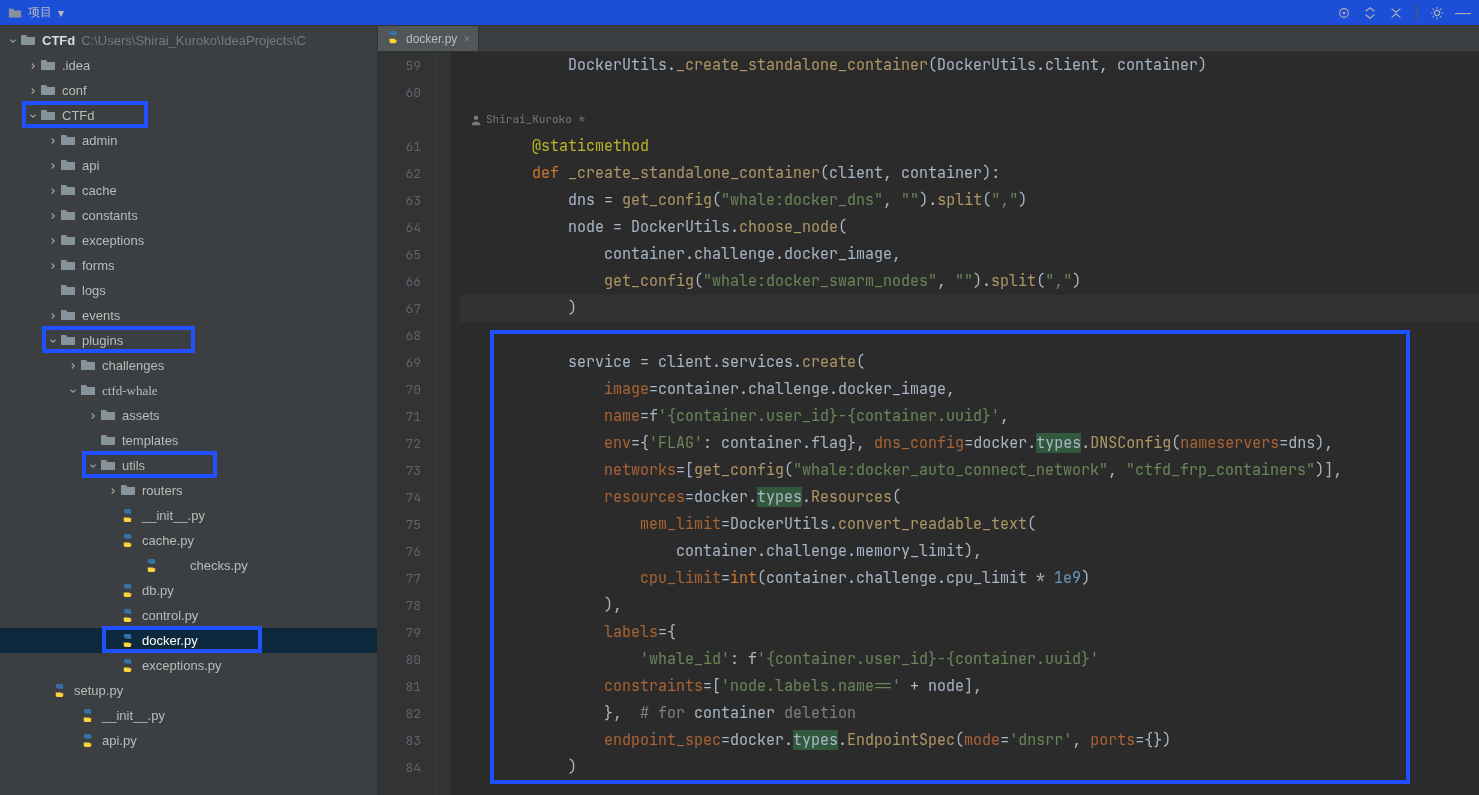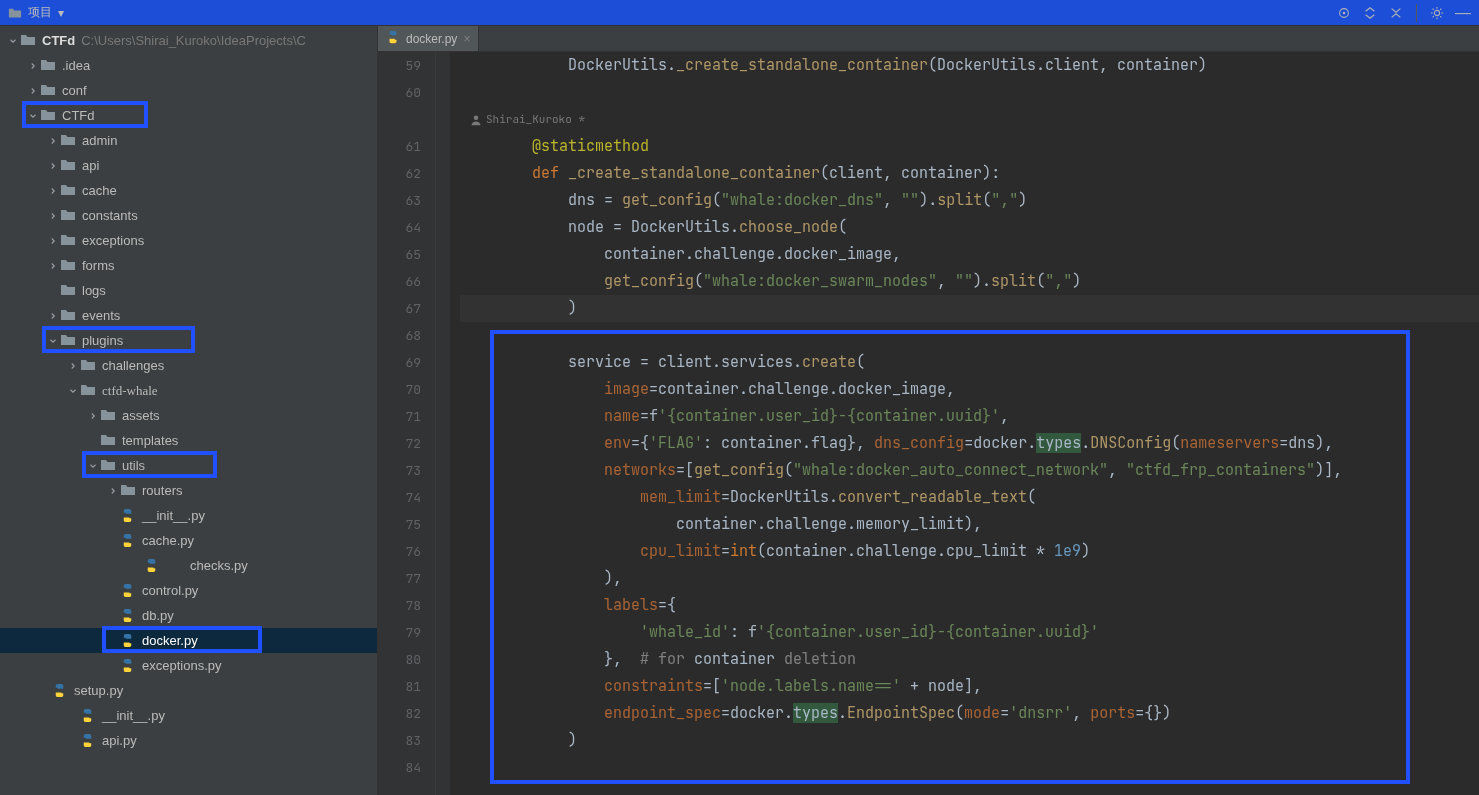--- a/index.html
+++ b/index.html
@@ -451,29 +451,29 @@
               <path fill="#ffd43b" d="M9 15H6c-1 0-2-1-2-2v-3h6v1h2v2c0 1-1 2-2 2H9z"></path>
             </svg></span>
           <span>checks.py</span>
         </div>
         <div class="tree-row" style="padding-left: 106px;">
           <span class="chevron"></span>
           <span class="icon"><svg width="15" height="15" viewBox="0 0 16 16">
               <path fill="#3573a6" d="M7 1h3c1 0 2 1 2 2v3H6V5H4V3c0-1 1-2 2-2h1z"></path>
               <path fill="#ffd43b" d="M9 15H6c-1 0-2-1-2-2v-3h6v1h2v2c0 1-1 2-2 2H9z"></path>
             </svg></span>
+          <span>db.py</span>
+        </div>
+        <div class="tree-row" style="padding-left: 106px;">
+          <span class="chevron"></span>
+          <span class="icon"><svg width="15" height="15" viewBox="0 0 16 16">
+              <path fill="#3573a6" d="M7 1h3c1 0 2 1 2 2v3H6V5H4V3c0-1 1-2 2-2h1z"></path>
+              <path fill="#ffd43b" d="M9 15H6c-1 0-2-1-2-2v-3h6v1h2v2c0 1-1 2-2 2H9z"></path>
+            </svg></span>
           <span>control.py</span>
-        </div>
-        <div class="tree-row" style="padding-left: 106px;">
-          <span class="chevron"></span>
-          <span class="icon"><svg width="15" height="15" viewBox="0 0 16 16">
-              <path fill="#3573a6" d="M7 1h3c1 0 2 1 2 2v3H6V5H4V3c0-1 1-2 2-2h1z"></path>
-              <path fill="#ffd43b" d="M9 15H6c-1 0-2-1-2-2v-3h6v1h2v2c0 1-1 2-2 2H9z"></path>
-            </svg></span>
-          <span>db.py</span>
         </div>
         <div style="position: relative;">
           <div class="tree-row selected" style="padding-left: 106px;">
             <span class="chevron"></span>
             <span class="icon"><svg width="15" height="15" viewBox="0 0 16 16">
                 <path fill="#3573a6" d="M7 1h3c1 0 2 1 2 2v3H6V5H4V3c0-1 1-2 2-2h1z"></path>
                 <path fill="#ffd43b" d="M9 15H6c-1 0-2-1-2-2v-3h6v1h2v2c0 1-1 2-2 2H9z"></path>
               </svg></span>
             <span>docker.py</span>
           </div>
@@ -601,27 +601,28 @@
             <div class="code-line">            <span class="param">node</span> = DockerUtils.<span class="fn" style="color:#b09767">choose_node</span>(</div>
             <div class="code-line">                <span class="param">container</span>.challenge.docker_image,</div>
             <div class="code-line">                <span class="fn" style="color:#b09767">get_config</span>(<span class="str">"whale:docker_swarm_nodes"</span>, <span class="str">""</span>).<span class="fn" style="color:#b09767">split</span>(<span class="str">","</span>)</div>
             <div class="code-line caret-line">            )</div>
             <div class="code-line"></div>
             <div class="code-line">            <span class="param">service</span> = <span class="param">client</span>.services.<span class="fn" style="color:#b09767">create</span>(</div>
             <div class="code-line">                <span class="kw" style="color:#aa6434">image</span>=<span class="param">container</span>.challenge.docker_image,</div>
             <div class="code-line">                <span class="kw" style="color:#aa6434">name</span>=f<span class="str">'{container.user_id}-{container.uuid}'</span>,</div>
             <div class="code-line">                <span class="kw" style="color:#aa6434">env</span>={<span class="str">'FLAG'</span>: <span class="param">container</span>.flag}, <span class="kw" style="color:#aa6434">dns_config</span>=docker.<span class="hl">types</span>.<span class="fn" style="color:#b09767">DNSConfig</span>(<span class="kw" style="color:#aa6434">nameservers</span>=<span class="param">dns</span>),</div>
             <div class="code-line">                <span class="kw" style="color:#aa6434">networks</span>=[<span class="fn" style="color:#b09767">get_config</span>(<span class="str">"whale:docker_auto_connect_network"</span>, <span class="str">"ctfd_frp_containers"</span>)],</div>
+            <div class="code-line">                <span class="kw" style="color:#aa6434">resources</span>=docker.<span class="hl">types</span>.<span class="fn" style="color:#b09767">Resources</span>(</div>
             <div class="code-line">                    <span class="kw" style="color:#aa6434">mem_limit</span>=DockerUtils.<span class="fn" style="color:#b09767">convert_readable_text</span>(</div>
             <div class="code-line">                        <span class="param">container</span>.challenge.memory_limit),</div>
             <div class="code-line">                    <span class="kw" style="color:#aa6434">cpu_limit</span>=<span class="kw">int</span>(<span class="param">container</span>.challenge.cpu_limit * <span class="num">1e9</span>)</div>
             <div class="code-line">                ),</div>
             <div class="code-line">                <span class="kw" style="color:#aa6434">labels</span>={</div>
             <div class="code-line">                    <span class="str">'whale_id'</span>: f<span class="str">'{container.user_id}-{container.uuid}'</span></div>
+            <div class="code-line">                <span class="kw" style="color:#aa6434">constraints</span>=[<span class="str">'node.labels.name=='</span> + <span class="param">node</span>],</div>
             <div class="code-line">                },  <span class="comment"># for <span class="param">container</span> deletion</span></div>
-            <div class="code-line">                <span class="kw" style="color:#aa6434">constraints</span>=[<span class="str">'node.labels.name=='</span> + <span class="param">node</span>],</div>
             <div class="code-line">                <span class="kw" style="color:#aa6434">endpoint_spec</span>=docker.<span class="hl">types</span>.<span class="fn" style="color:#b09767">EndpointSpec</span>(<span class="kw" style="color:#aa6434">mode</span>=<span class="str">'dnsrr'</span>, <span class="kw" style="color:#aa6434">ports</span>={})</div>
             <div class="code-line">            )</div>
           </div>
       </div>
     </div>
   </div>
 </div>
 
 </body></html>

